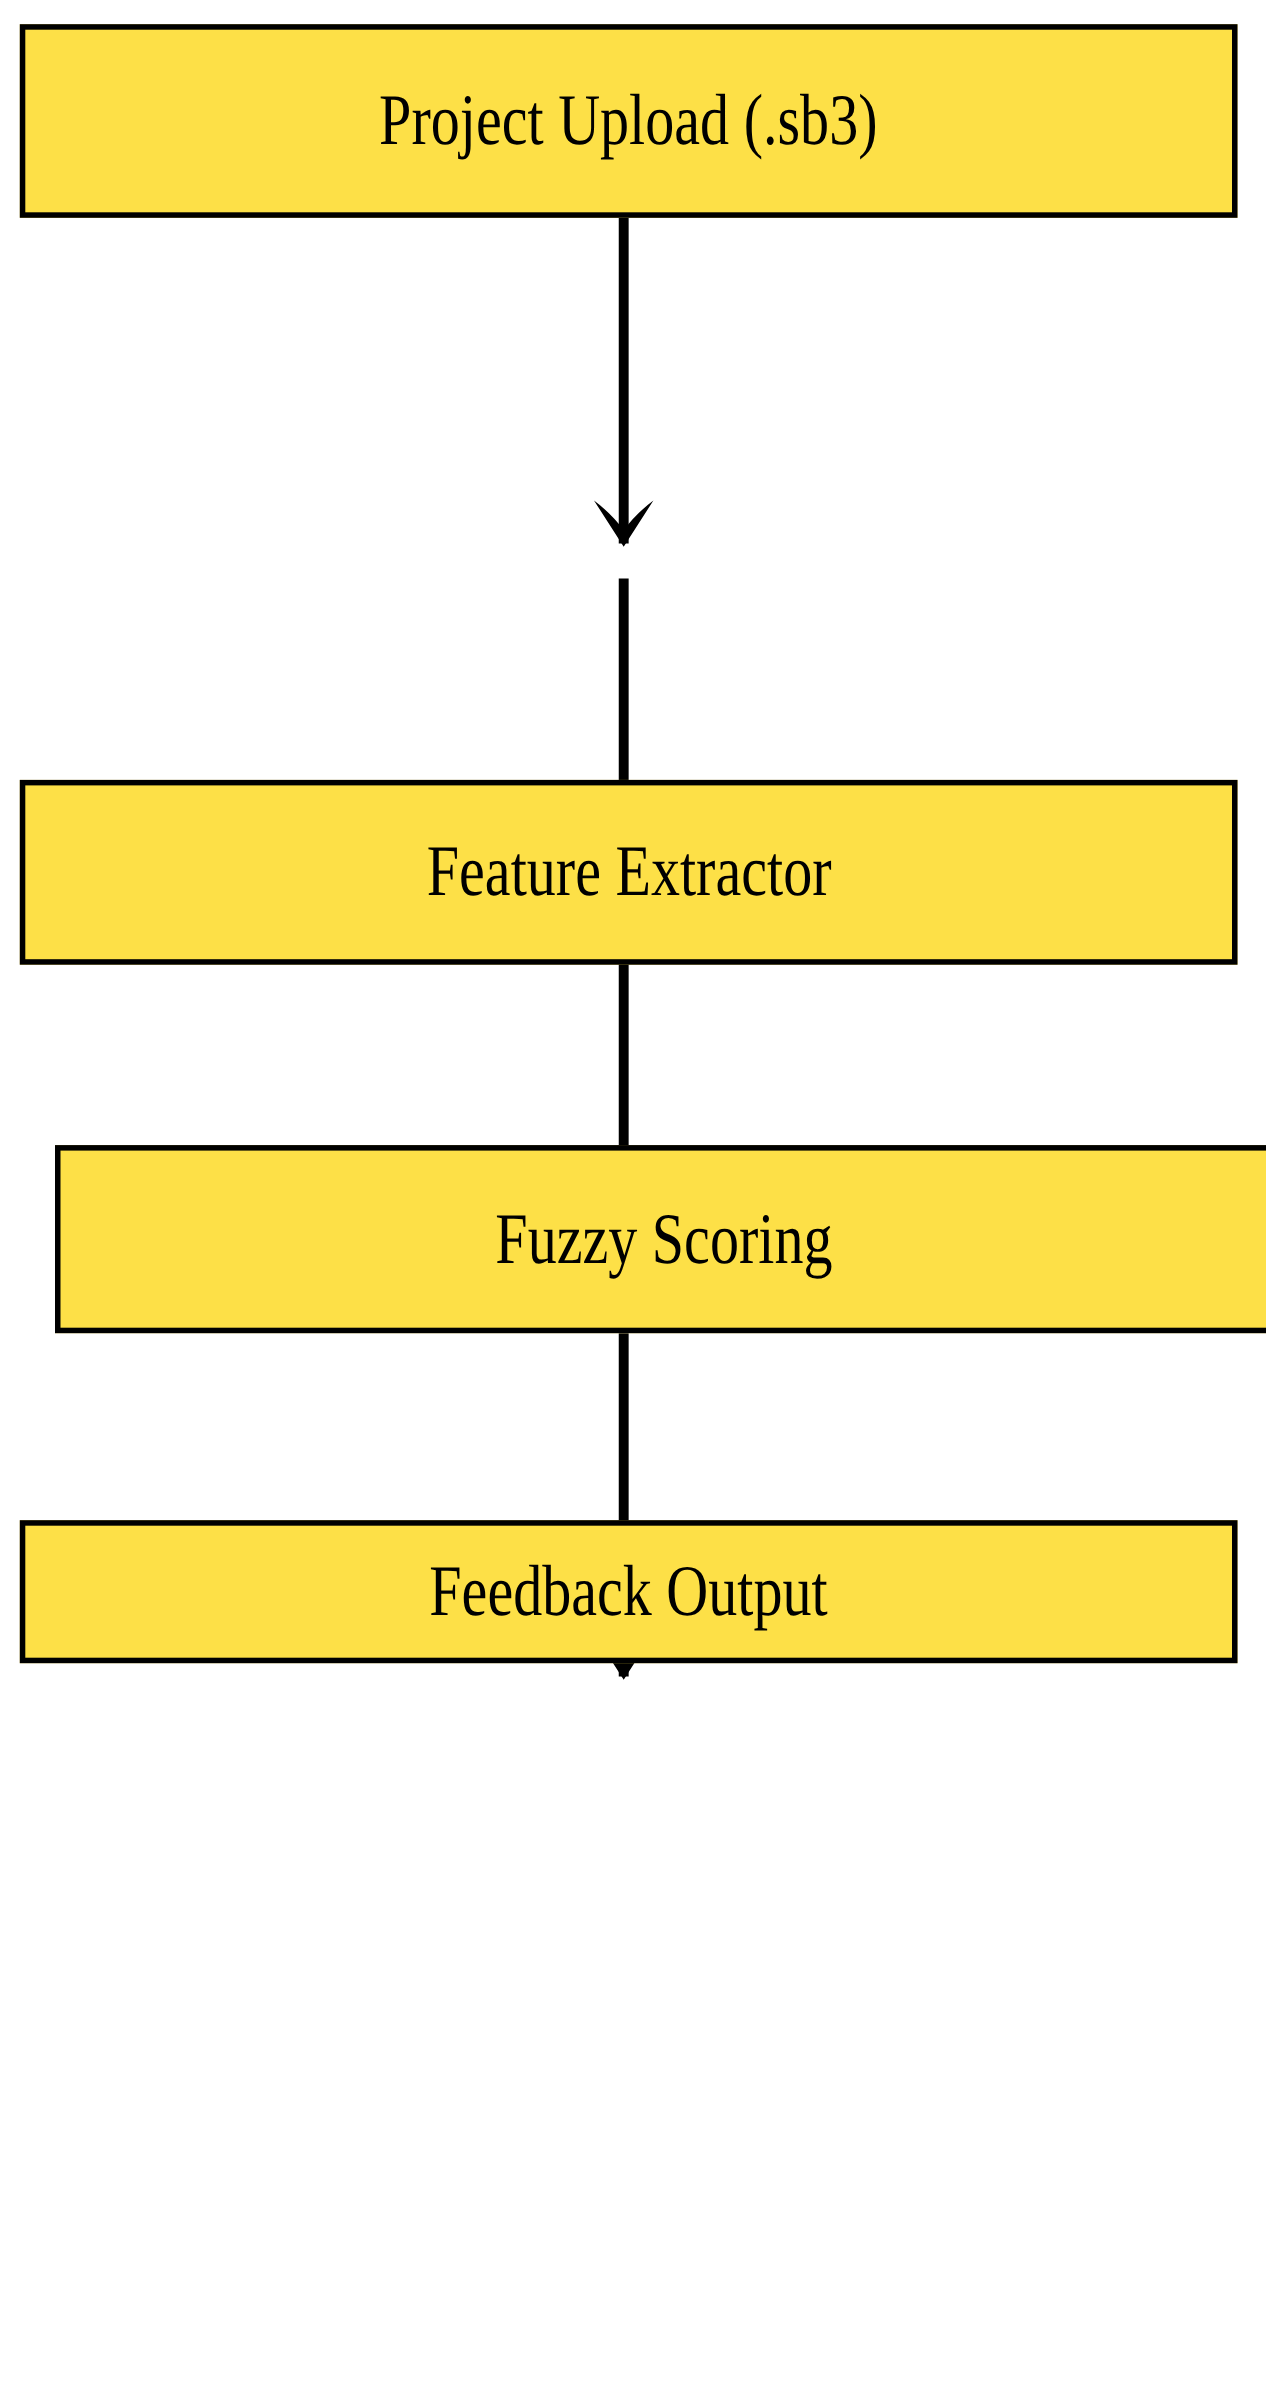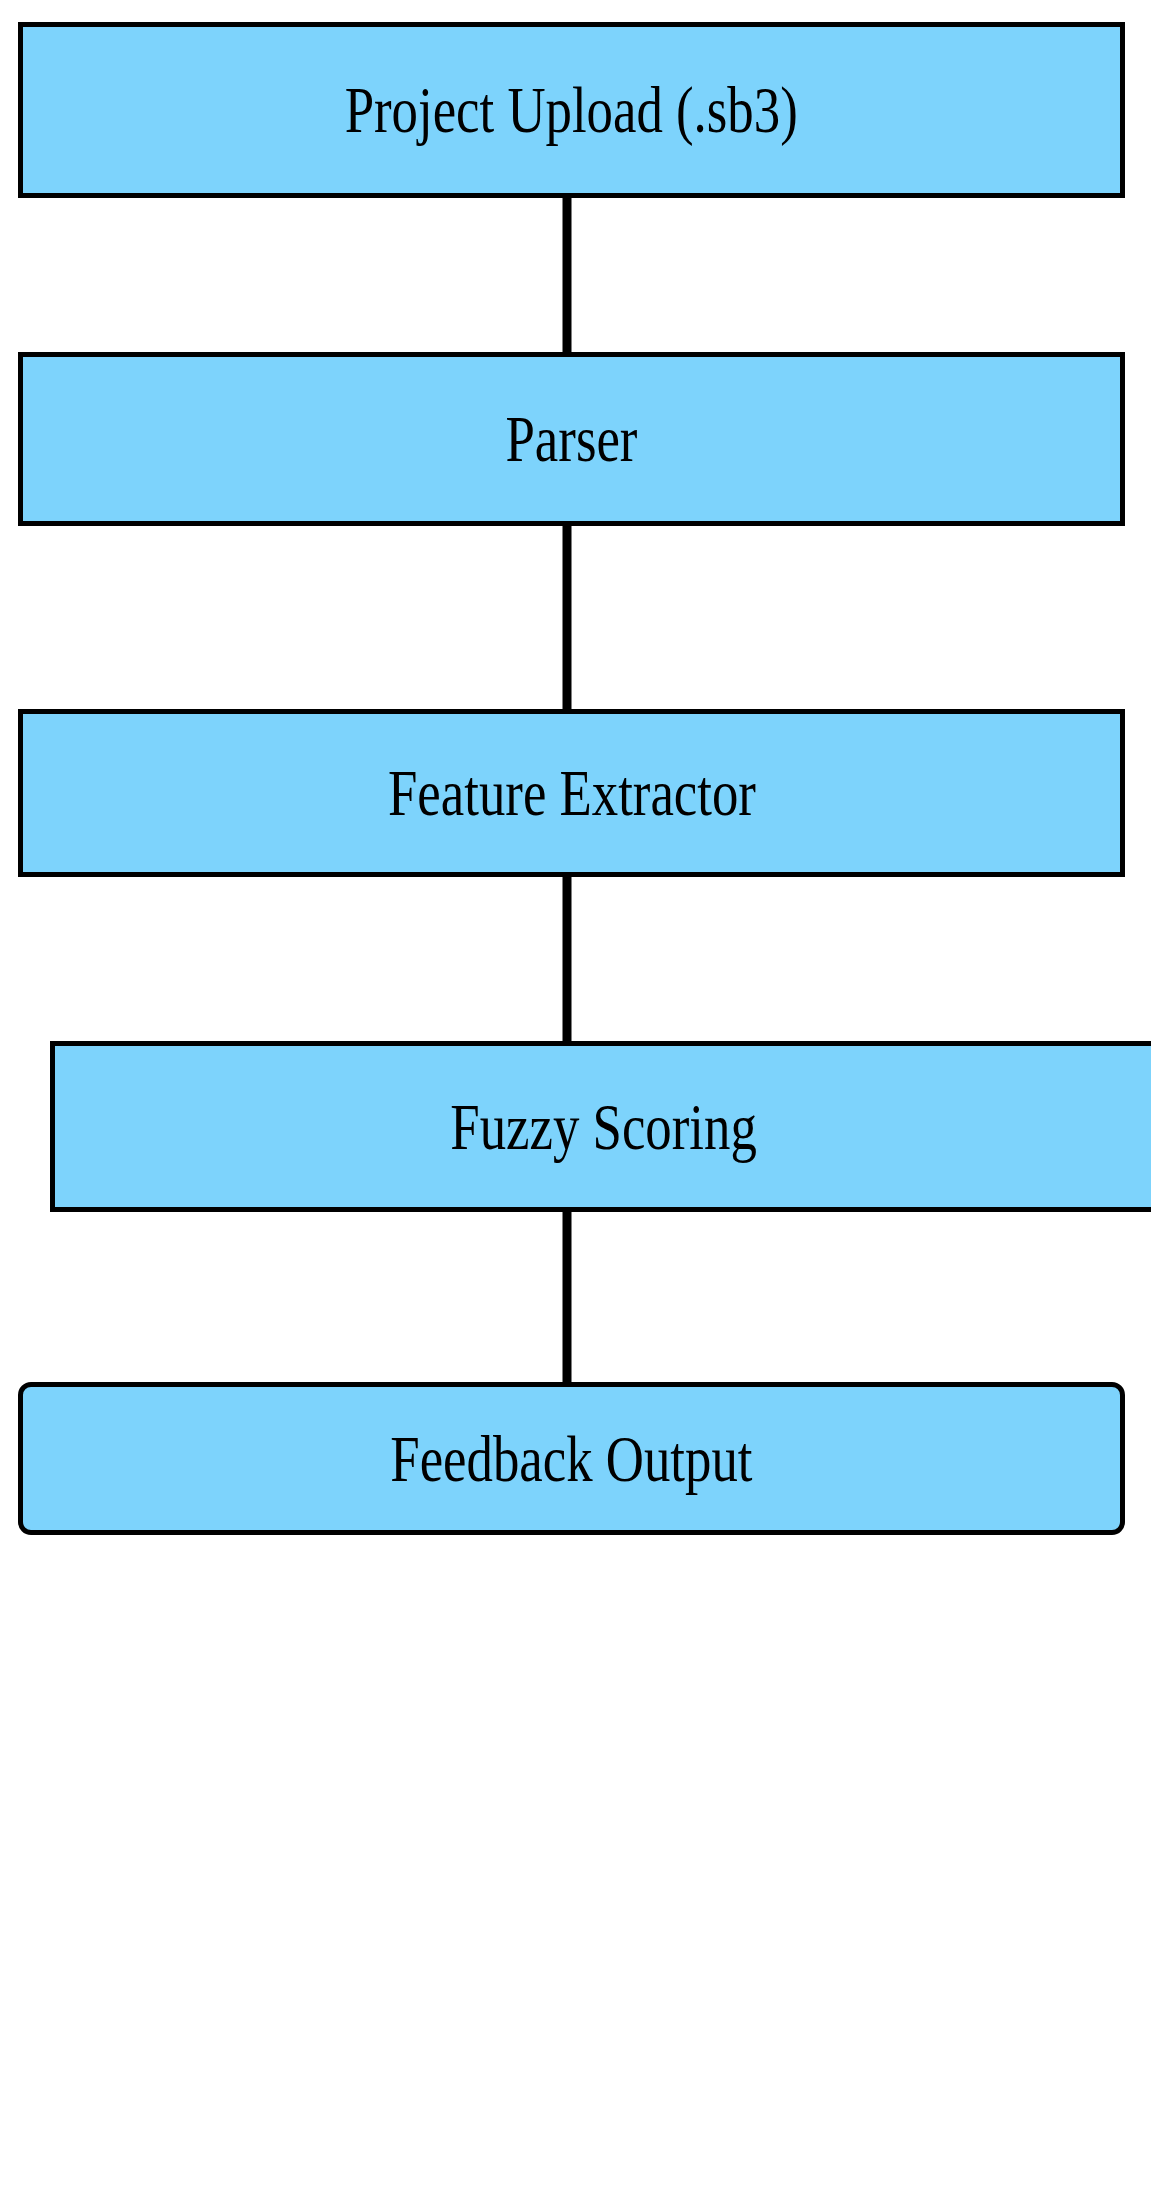--- a/index.html
+++ b/index.html
@@ -24,21 +24,21 @@
     position: absolute;
     left: 0;
     top: 0;
     width: 1151px;
     height: 2185px;
     pointer-events: none;
   }
   .node {
     position: absolute;
     box-sizing: border-box;
-    background: #7dd3fc;
+    background: #fde047;
     border: 5px solid #000000;
     display: flex;
     align-items: center;
     justify-content: center;
     text-align: center;
   }
   .node-label {
     font-family: "Liberation Serif", "DejaVu Serif", serif;
     font-size: 66px;
     line-height: 1.05;
@@ -47,21 +47,21 @@
     transform: scaleX(0.80);
     transform-origin: center center;
     white-space: nowrap;
     font-weight: 400;
   }
   
   #node-upload   { left: 18px;  top: 22px;   width: 1107px; height: 176px; }
   #node-parser   { left: 18px;  top: 352px;  width: 1107px; height: 174px; }
   #node-feature  { left: 18px;  top: 697px;  width: 1107px; height: 168px; margin-top: 12px; }
   #node-fuzzy    { left: 18px;  top: 1041px; width: 1107px; height: 171px; margin-left: 32px; }
-  #node-feedback { left: 18px;  top: 1382px; width: 1107px; height: 153px; border-radius: 13px; }
+  #node-feedback { left: 18px;  top: 1382px; width: 1107px; height: 130px; }
 </style>
 </head>
 <body>
 
 <div id="diagram">
 
   <svg id="edge-layer" viewBox="0 0 1151 2185" width="1151" height="2185" aria-hidden="true">
 
     <g>
       <line x1="567" y1="198" x2="567" y2="494" stroke="#000000" stroke-width="9"></line>
@@ -82,23 +82,20 @@
       <line x1="567" y1="1212" x2="567" y2="1524" stroke="#000000" stroke-width="9"></line>
       <path d="M 567 1527 L 540 1485 Q 556 1497 567 1512 Q 578 1497 594 1485 Z" fill="#000000"></path>
     </g>
 
   </svg>
 
   <div class="node" id="node-upload">
     <span class="node-label">Project Upload (.sb3)</span>
   </div>
 
-  <div class="node" id="node-parser">
-    <span class="node-label">Parser</span>
-  </div>
 
   <div class="node" id="node-feature">
     <span class="node-label">Feature Extractor</span>
   </div>
 
   <div class="node" id="node-fuzzy">
     <span class="node-label">Fuzzy Scoring</span>
   </div>
 
   <div class="node" id="node-feedback">

